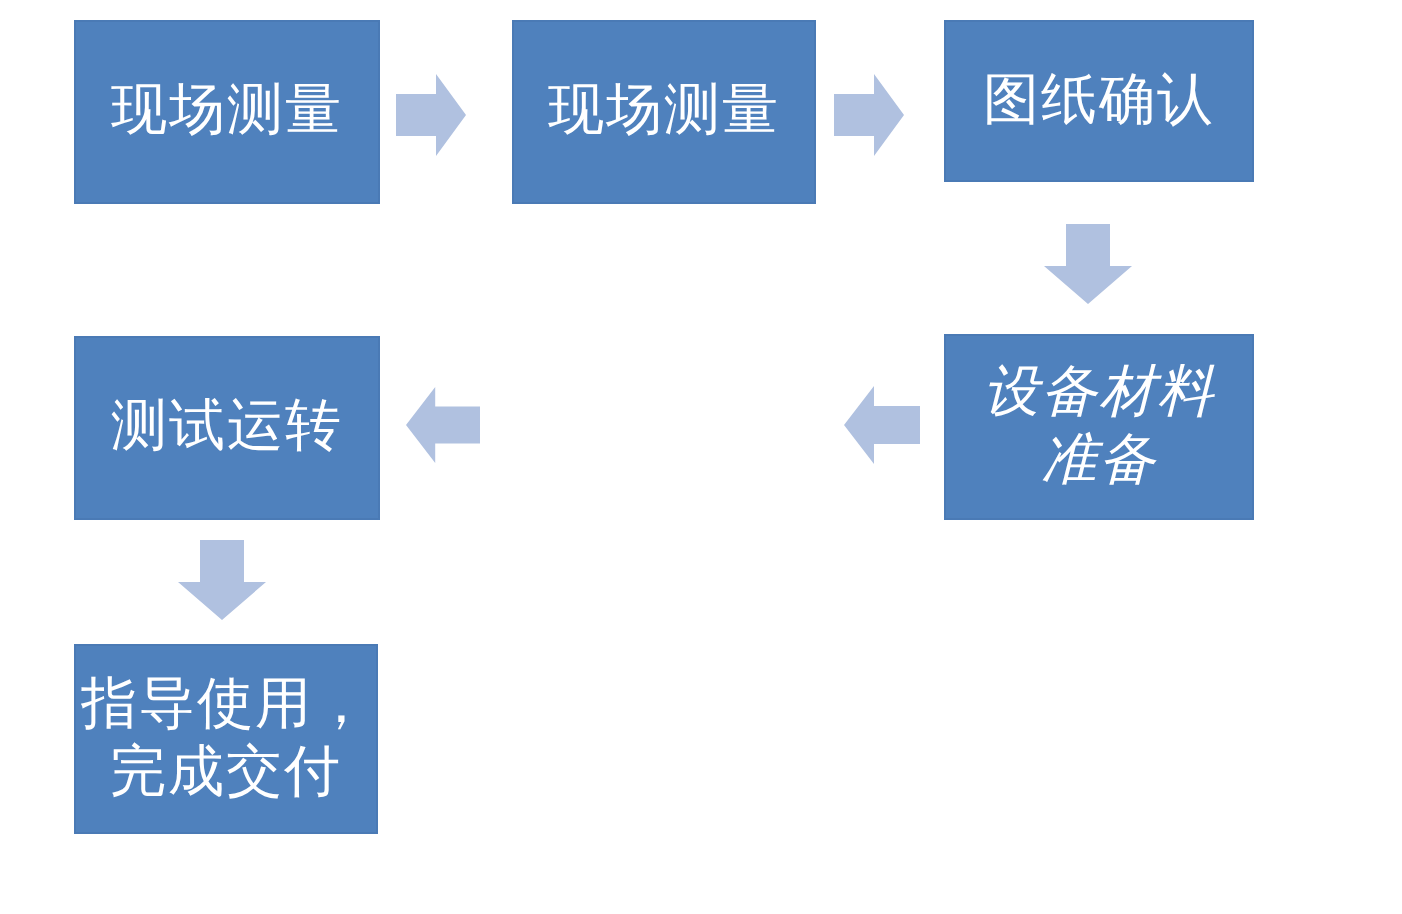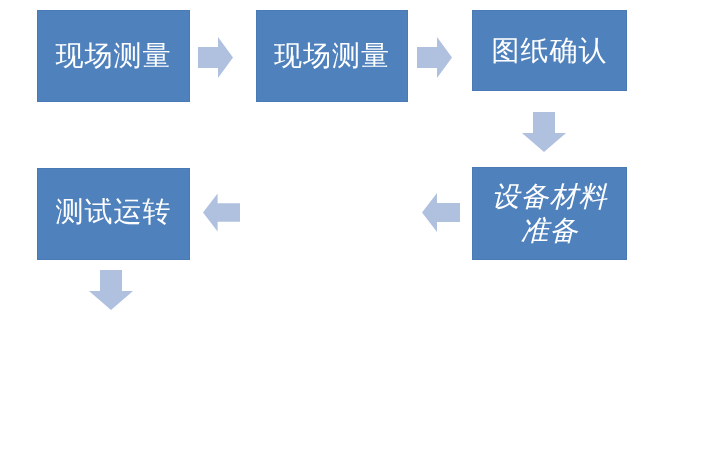--- a/index.html
+++ b/index.html
@@ -33,21 +33,21 @@
   }
   .arrow { position: absolute; display: block; }
   .arrow polygon { fill: var(--arrow-fill, #b0c1e0); }
 
   
   .pos-n1 { left: 37px;  top: 10px;  width: 153px; height: 92px; }
   .pos-n2 { left: 256px; top: 10px;  width: 152px; height: 92px; }
   .pos-n3 { left: 472px; top: 10px;  width: 155px; height: 81px; }
   .pos-n4 { left: 472px; top: 167px; width: 155px; height: 93px; font-style: italic; }
   .pos-n5 { left: 255px; top: 168px; width: 153px; height: 92px; }
-  .pos-n6 { left: 37px;  top: 168px; width: 153px; height: 92px; font-family: Liberation Mono, monospace; }
+  .pos-n6 { left: 37px;  top: 168px; width: 153px; height: 92px; }
   .pos-n7 { left: 37px;  top: 322px; width: 152px; height: 95px; }
 
   .pos-ar1 { left: 198px; top: 37px; }
   .pos-ar2 { left: 417px; top: 37px; }
   .pos-ad1 { left: 522px; top: 112px; }
   .pos-al1 { left: 422px; top: 193px; }
   .pos-al2 { left: 203px; top: 193px; }
   .pos-ad2 { left: 89px;  top: 270px; }
 </style>
 </head>
@@ -84,14 +84,16 @@
   <svg class="arrow pos-al2" width="37" height="39" viewBox="0 0 38 39">
     <polygon points="38,10 15,10 15,0 0,19.5 15,39 15,29 38,29"></polygon>
   </svg>
 
   <div class="node pos-n6">测试运转</div>
 
   <svg class="arrow pos-ad2" width="44" height="40" viewBox="0 0 44 40">
     <polygon points="11,0 33,0 33,21 44,21 22,40 0,21 11,21"></polygon>
   </svg>
 
+  <div class="node pos-n7">指导使用，
+完成交付</div>
 
 </div>
 
 </body></html>

